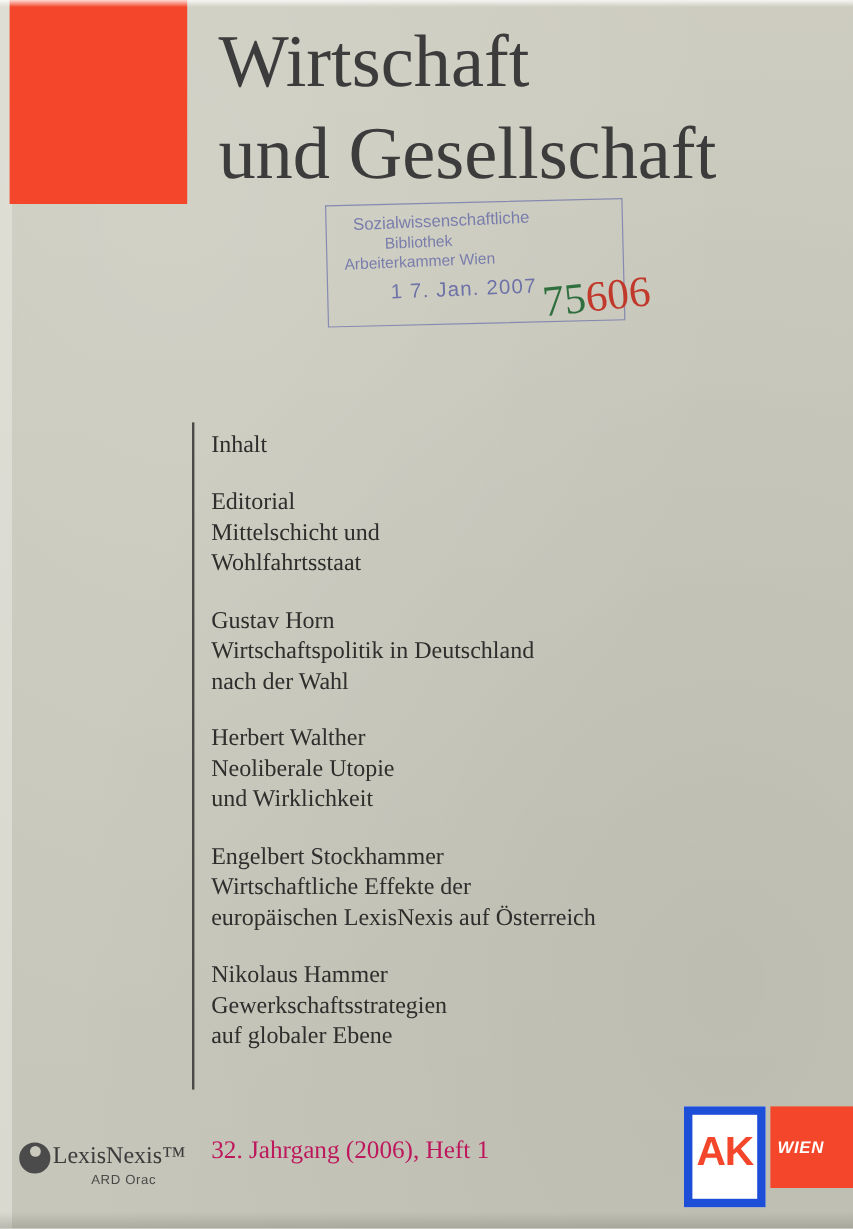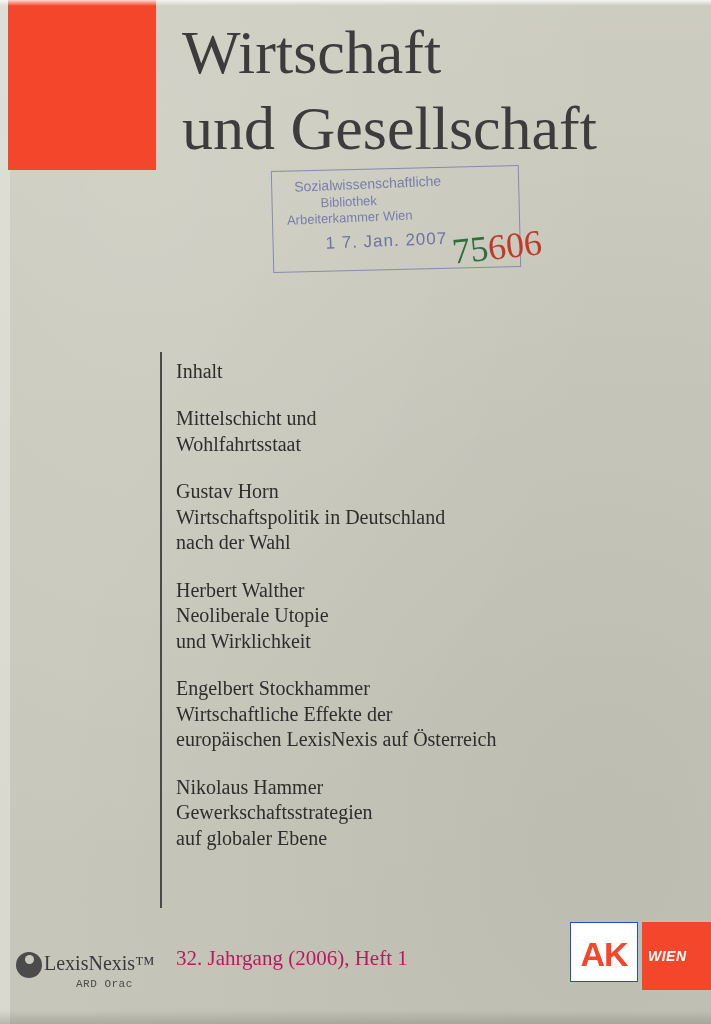--- a/index.html
+++ b/index.html
@@ -180,44 +180,44 @@
     top: 4px;
     font-family: "Liberation Serif", serif;
     font-size: 20px;
     color: #3b3b3b;
     white-space: nowrap;
   }
   .logo-sub {
     position: absolute;
     left: 60px;
     top: 30px;
-    font-family: Liberation Mono, monospace;
+    font-family: Liberation Sans, sans-serif;
     font-size: 11px;
     letter-spacing: 0.5px;
     color: #4a4a4a;
     white-space: nowrap;
   }
   
   .issue {
     position: absolute;
     left: 176px;
     top: 946px;
     font-size: 21px;
     color: #be185d;
     white-space: nowrap;
   }
   
   .ak-box {
     position: absolute;
     left: 570px;
     top: 922px;
     width: 68px;
-    height: 60px;
+    height: 84px;
     background: #ffffff;
-    border: 1px solid #1d4ed8;
+    border: 7px solid #1d4ed8;
     box-sizing: border-box;
   }
   .ak-text {
     position: absolute;
     left: 0;
     right: 0;
     top: 12px;
     text-align: center;
     font-family: "Liberation Sans", sans-serif;
     font-weight: bold;
@@ -279,20 +279,21 @@
   <div class="shelfmark">
     <span>75</span><span class="red">606</span>
   </div>
 
   <div class="v-rule"></div>
 
   <div class="contents">
     <div class="contents-heading">Inhalt</div>
 
     <div class="entry">
+      <div class="line">Editorial</div>
       <div class="line">Mittelschicht und</div>
       <div class="line">Wohlfahrtsstaat</div>
     </div>
 
     <div class="entry">
       <div class="line">Gustav Horn</div>
       <div class="line">Wirtschaftspolitik in Deutschland</div>
       <div class="line">nach der Wahl</div>
     </div>
 

